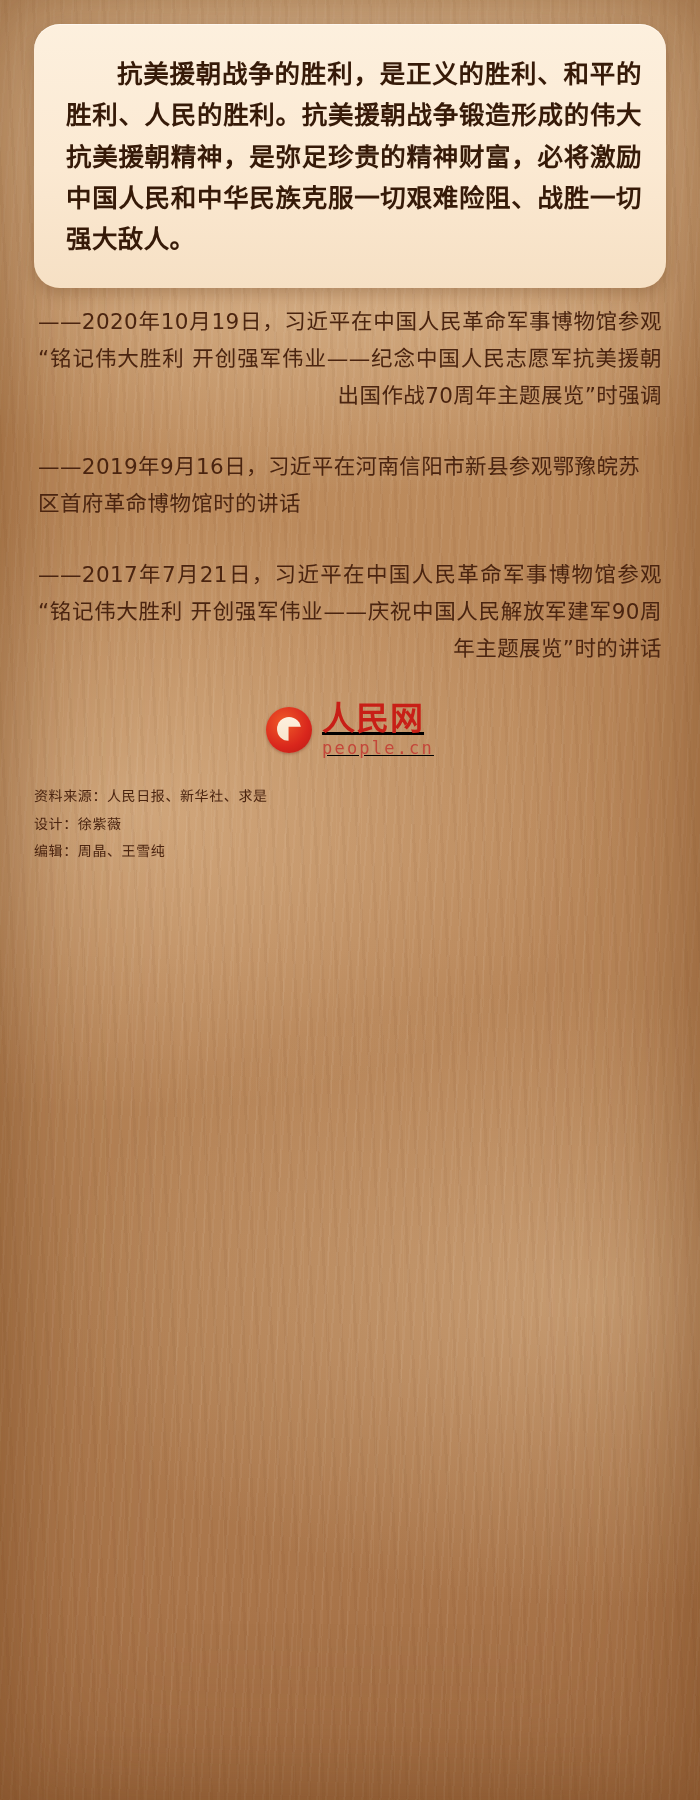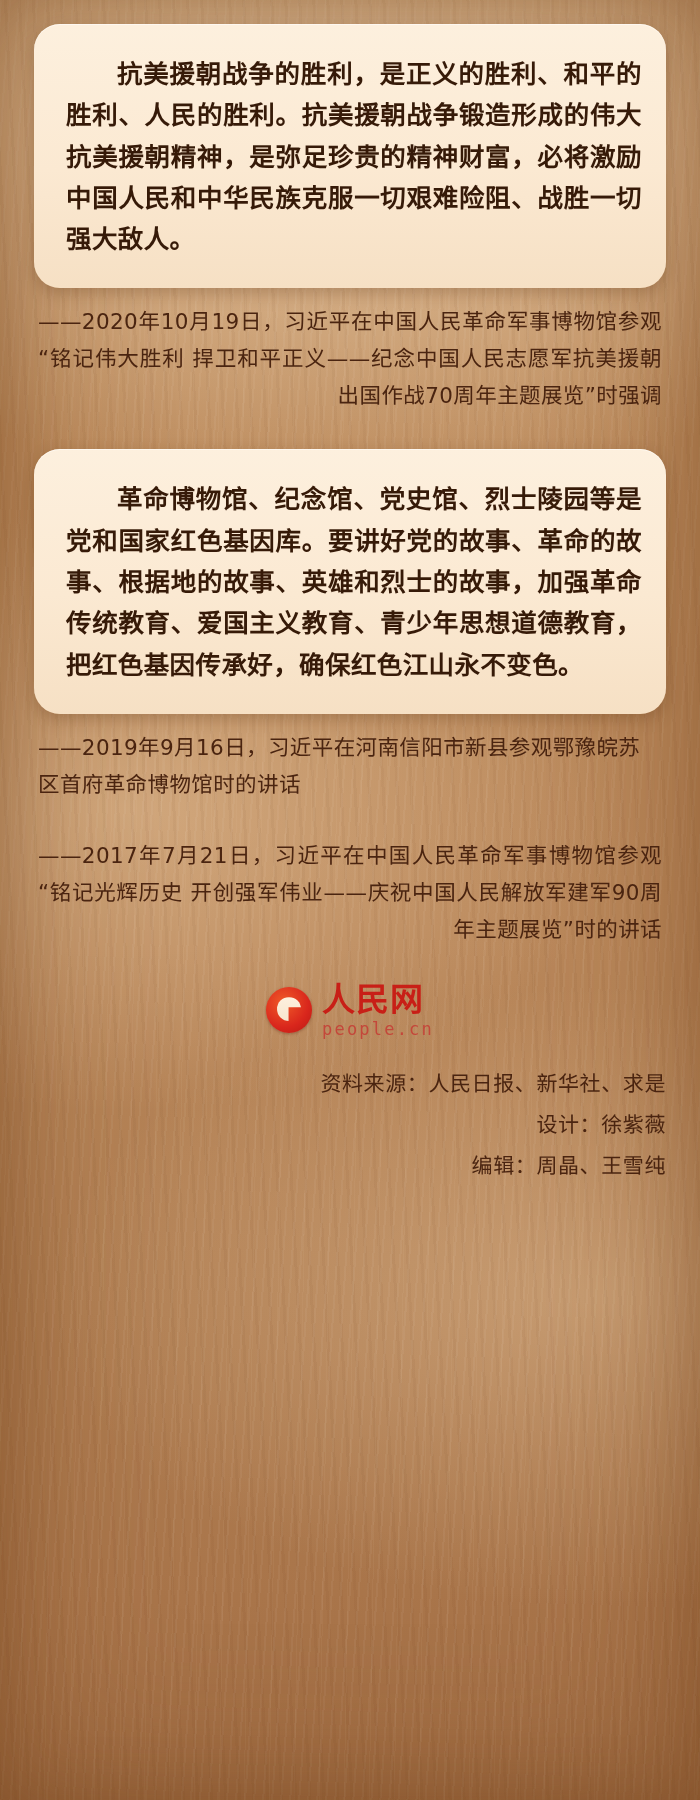--- a/index.html
+++ b/index.html
@@ -89,20 +89,21 @@
     text-justify: inter-ideograph;
     text-align-last: right;
   }
 
   
   .logo-wrap {
     display: flex;
     justify-content: center;
     align-items: center;
     margin: 34px 0 26px 0;
+    text-decoration: underline;
   }
   .logo {
     display: flex;
     align-items: center;
     gap: 10px;
   }
   .logo-mark {
     width: 46px;
     height: 46px;
     border-radius: 50%;
@@ -136,48 +137,45 @@
   }
   .logo-en {
     margin-top: 5px;
     font-size: 17px;
     color: #c4473a;
     letter-spacing: 2.2px;
     font-family: "DejaVu Sans Mono", "Liberation Mono", monospace;
   }
 
   .credits {
-    text-align: right;
+    text-align: left;
     color: #4a2410;
-    font-size: 21px;
+    font-size: 14px;
     line-height: 1.95;
     letter-spacing: .6px;
   }
   .credits div { white-space: nowrap; }
 </style>
 </head>
 <body>
 
 <div class="poster">
   <div class="grain"></div>
   <div class="vignette"></div>
 
   <div class="content">
 
     <div class="card">
       <p>抗美援朝战争的胜利，是正义的胜利、和平的胜利、人民的胜利。抗美援朝战争锻造形成的伟大抗美援朝精神，是弥足珍贵的精神财富，必将激励中国人民和中华民族克服一切艰难险阻、战胜一切强大敌人。</p>
     </div>
-    <div class="source left-flow">——2020年10月19日，习近平在中国人民革命军事博物馆参观“铭记伟大胜利 捍卫和平正义——纪念中国人民志愿军抗美援朝出国作战70周年主题展览”时强调</div>
+    <div class="source left-flow">——2020年10月19日，习近平在中国人民革命军事博物馆参观“铭记伟大胜利 开创强军伟业——纪念中国人民志愿军抗美援朝出国作战70周年主题展览”时强调</div>
 
-    <div class="card">
-      <p>革命博物馆、纪念馆、党史馆、烈士陵园等是党和国家红色基因库。要讲好党的故事、革命的故事、根据地的故事、英雄和烈士的故事，加强革命传统教育、爱国主义教育、青少年思想道德教育，把红色基因传承好，确保红色江山永不变色。</p>
-    </div>
     <div class="source">——2019年9月16日，习近平在河南信阳市新县参观鄂豫皖苏区首府革命博物馆时的讲话</div>
 
-    <div class="source left-flow">——2017年7月21日，习近平在中国人民革命军事博物馆参观“铭记光辉历史 开创强军伟业——庆祝中国人民解放军建军90周年主题展览”时的讲话</div>
+    <div class="source left-flow">——2017年7月21日，习近平在中国人民革命军事博物馆参观“铭记伟大胜利 开创强军伟业——庆祝中国人民解放军建军90周年主题展览”时的讲话</div>
 
     <div class="logo-wrap">
       <div class="logo">
         <div class="logo-mark"></div>
         <div class="logo-text">
           <div class="logo-cn">人民网</div>
           <div class="logo-en">people.cn</div>
         </div>
       </div>
     </div>

